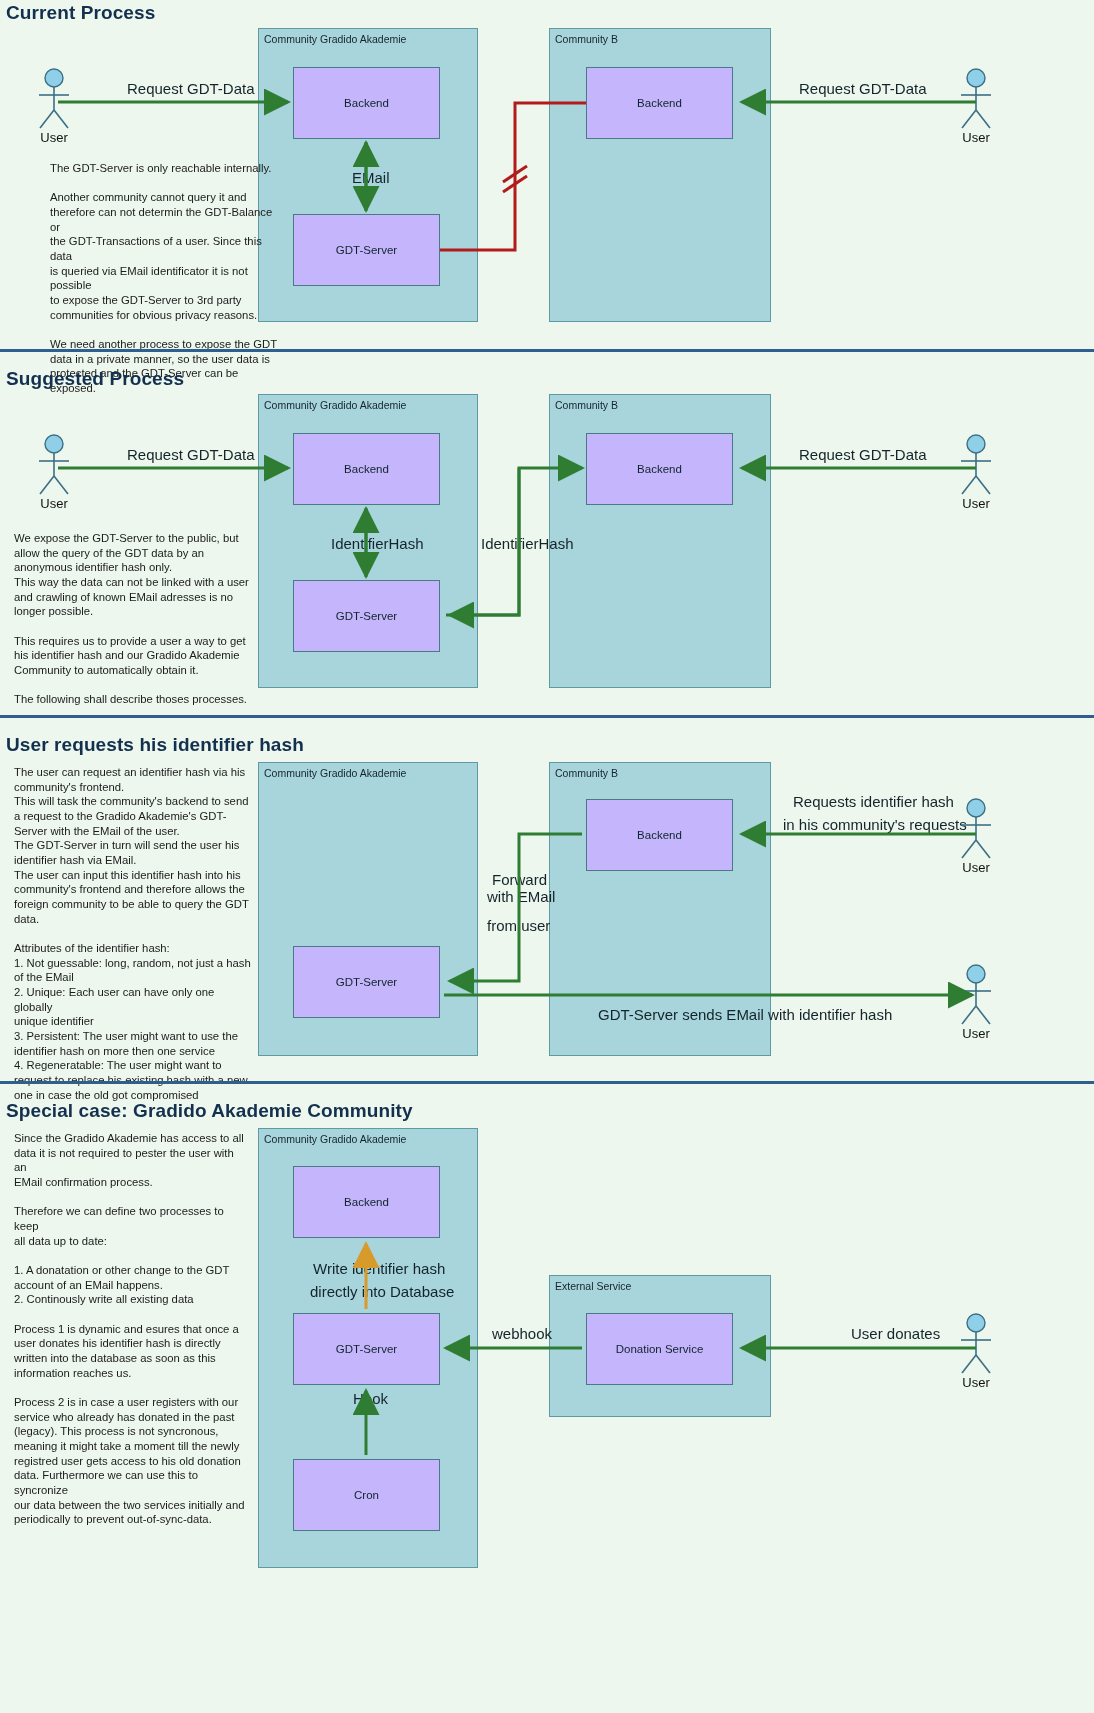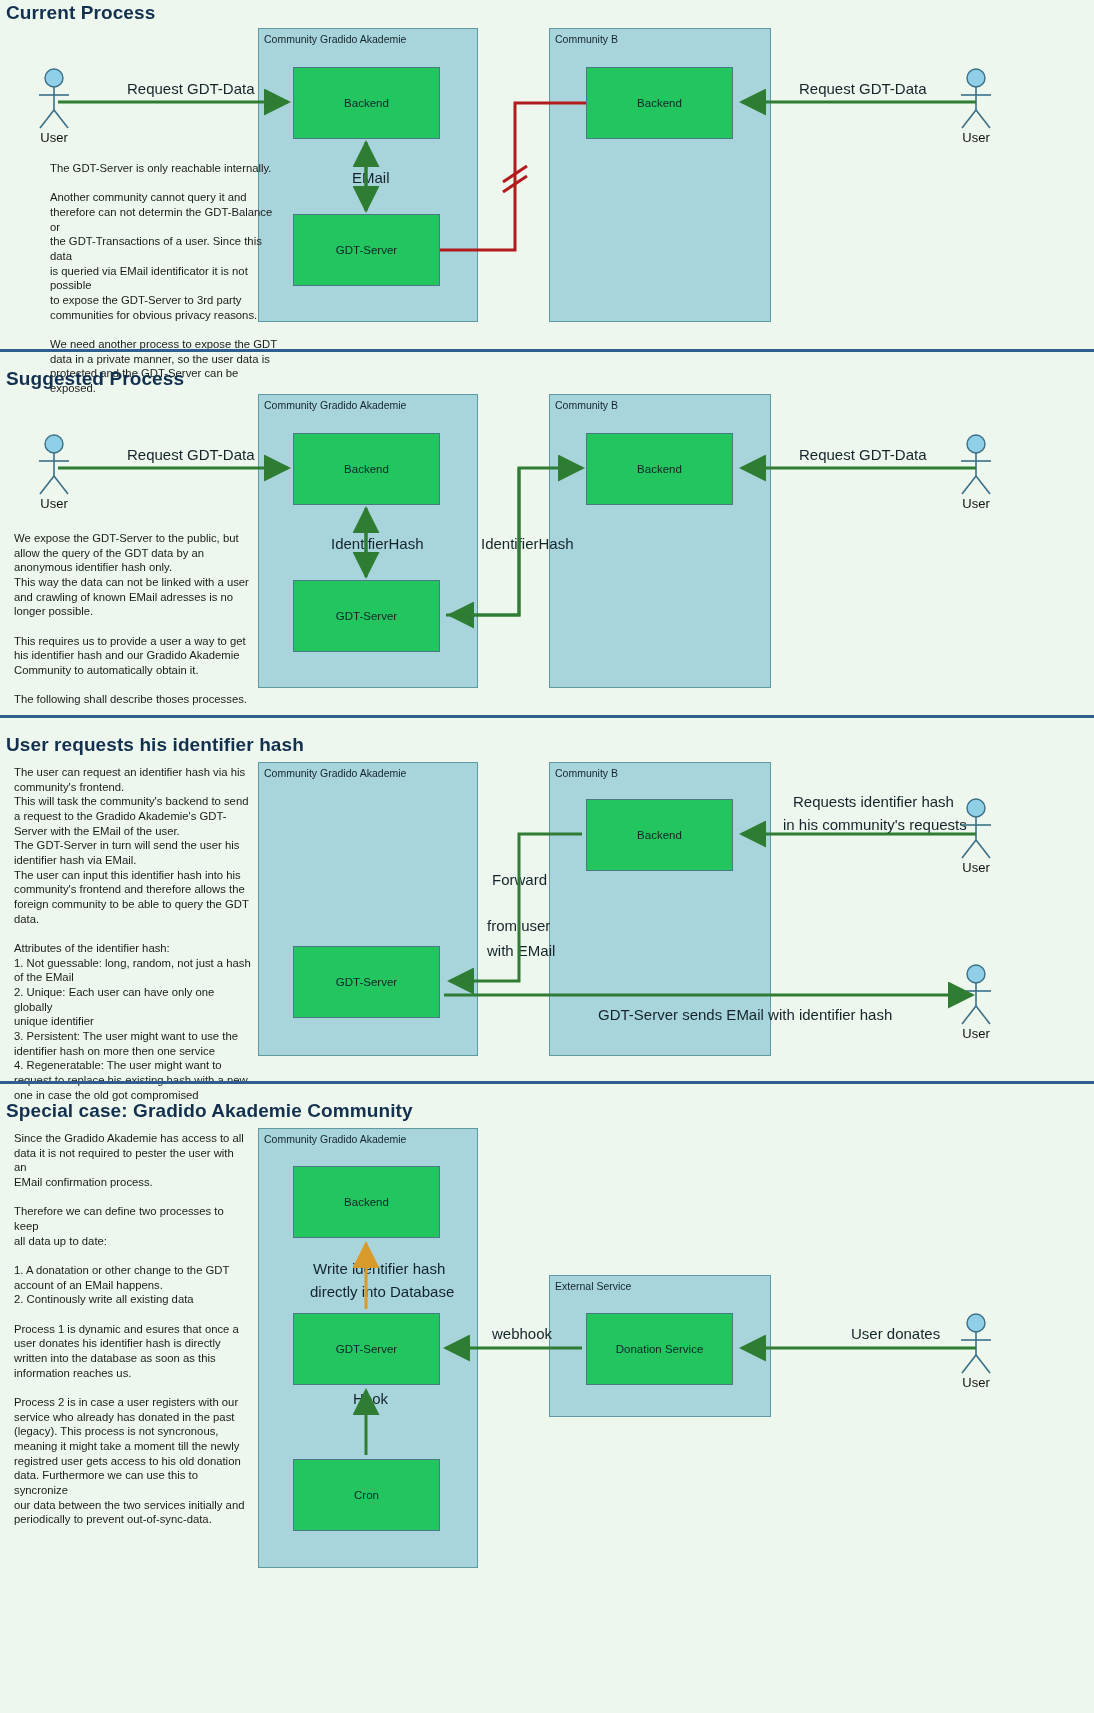--- a/index.html
+++ b/index.html
@@ -48,21 +48,21 @@
     background:#a9d7de;
     border:1px solid #4e7f8a;
     box-sizing:border-box;
     display:flex;
     align-items:center;
     justify-content:center;
     font-size:11.5px;
     color:#10242b;
   }
   .boxnode.inner{
-    background:#22c55e;
+    background:#c4b5fd;
     border:1px solid #4a7a86;
   }
   .lbl{
     position:absolute;
     font-size:15px;
     color:#14242b;
     white-space:nowrap;
   }
   svg.overlay{
     position:absolute;left:0;top:0;width:1094px;height:1713px;
@@ -199,21 +199,21 @@
   <div class="community" style="left:549px;top:762px;width:222px;height:294px;">
     <span class="c-label">Community B</span>
   </div>
 
   <div class="boxnode inner" style="left:293px;top:946px;width:147px;height:72px;">GDT-Server</div>
   <div class="boxnode inner" style="left:586px;top:799px;width:147px;height:72px;">Backend</div>
 
   <div class="lbl" style="left:793px;top:793px;">Requests identifier hash</div>
   <div class="lbl" style="left:783px;top:816px;">in his community's requests</div>
   <div class="lbl" style="left:492px;top:871px;">Forward</div>
-  <div class="lbl" style="left:487px;top:942px;text-align:right;">with EMail</div>
+  <div class="lbl" style="left:487px;top:888px;text-align:right;">with EMail</div>
   <div class="lbl" style="left:487px;top:917px;">from user</div>
   <div class="lbl" style="left:598px;top:1006px;">GDT-Server sends EMail with identifier hash</div>
 
   <div class="stick" style="left:952px;top:798px;width:48px;height:90px;">
     <svg width="48" height="62" viewBox="0 0 48 62">
       <circle cx="24" cy="10" r="9" fill="#8fd0e8" stroke="#3b6f86" stroke-width="1.4"></circle>
       <line x1="24" y1="19" x2="24" y2="42" stroke="#3b6f86" stroke-width="1.6"></line>
       <line x1="9" y1="27" x2="39" y2="27" stroke="#3b6f86" stroke-width="1.6"></line>
       <line x1="24" y1="42" x2="10" y2="60" stroke="#3b6f86" stroke-width="1.6"></line>
       <line x1="24" y1="42" x2="38" y2="60" stroke="#3b6f86" stroke-width="1.6"></line>

